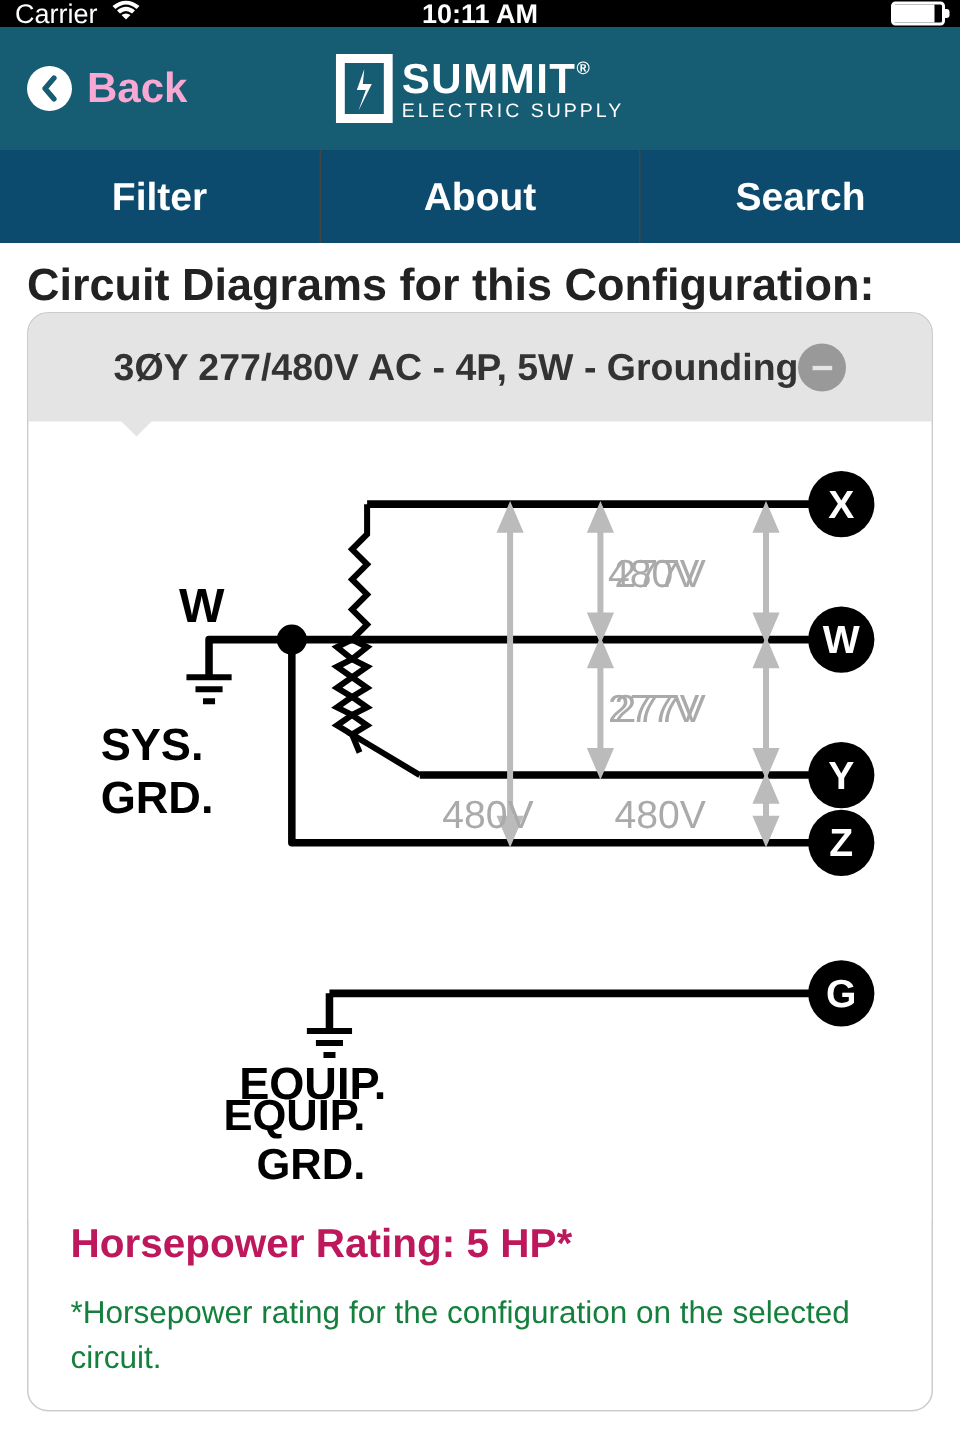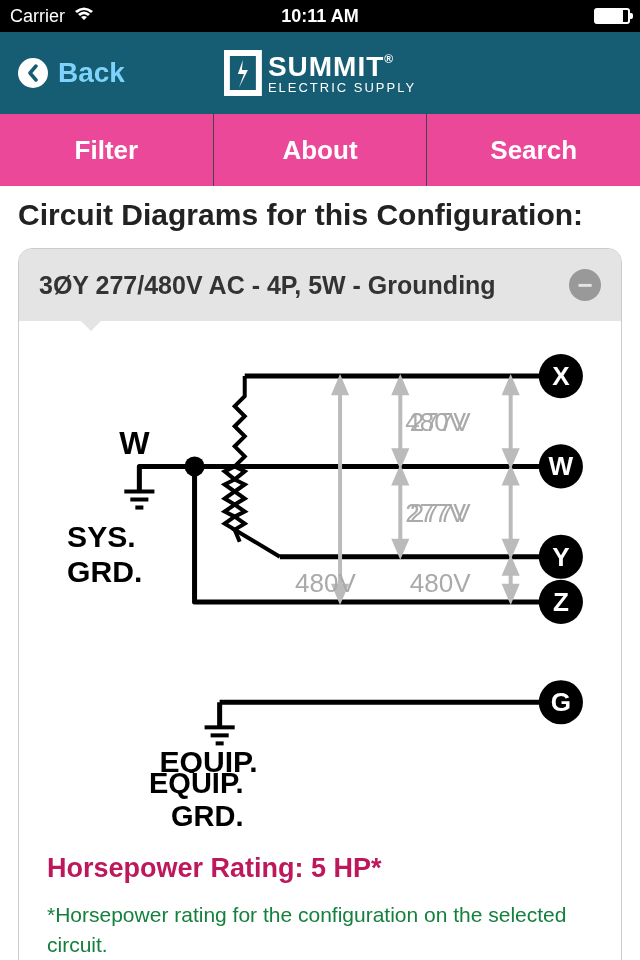--- a/index.html
+++ b/index.html
@@ -1,42 +1,42 @@
 <!DOCTYPE html>
 <html><head>
 <meta charset="utf-8">
 <style>
   * { box-sizing: border-box; margin: 0; padding: 0; }
   body { width: 640px; height: 960px; font-family: -apple-system, Helvetica, Arial, sans-serif; background: #fff; overflow: hidden; }
   
-  .status-bar { background: #000; height: 32px; display: flex; align-items: center; justify-content: space-between; padding: 0 10px; color: #fff; font-size: 18px; font-weight: 500; }
+  .status-bar { background: #000; height: 18px; display: flex; align-items: center; justify-content: space-between; padding: 0 10px; color: #fff; font-size: 18px; font-weight: 500; }
   .status-left { display: flex; align-items: center; gap: 8px; }
   .status-center { position: absolute; left: 50%; transform: translateX(-50%); font-weight: 600; }
   .battery { width: 36px; height: 16px; border: 2px solid #fff; border-radius: 3px; position: relative; }
   .battery::after { content: ""; position: absolute; right: -5px; top: 3px; width: 3px; height: 6px; background: #fff; border-radius: 0 2px 2px 0; }
   .battery-fill { height: 100%; width: 85%; background: #fff; }
   
   .nav-bar { background: #165c72; height: 82px; display: flex; align-items: center; position: relative; }
-  .back-btn { display: flex; align-items: center; gap: 10px; margin-left: 18px; color: #7dd3fc; font-size: 28px; font-weight: 600; }
+  .back-btn { display: flex; align-items: center; gap: 10px; margin-left: 18px; color: #f9a8d4; font-size: 28px; font-weight: 600; }
   .back-chevron { width: 30px; height: 30px; background: #fff; border-radius: 50%; display: flex; align-items: center; justify-content: center; color: #165c72; font-size: 22px; font-weight: bold; }
   .logo { position: absolute; left: 50%; transform: translateX(-50%); display: flex; align-items: center; gap: 6px; justify-content: center; }
   .logo-text { color: #fff; line-height: 1; }
   .logo-text .top { font-size: 28px; font-weight: 800; letter-spacing: 1px; }
   .logo-text .top sup { font-size: 12px; vertical-align: top; }
   .logo-text .bottom { font-size: 13px; letter-spacing: 2px; font-weight: 300; }
   
-  .tab-bar { background: #ec4899; height: 72px; display: flex; }
+  .tab-bar { background: #0c4a6e; height: 62px; display: flex; }
   .tab { flex: 1; display: flex; align-items: center; justify-content: center; color: #fff; font-size: 26px; font-weight: 600; border-right: 1px solid #444; }
   .tab:last-child { border-right: none; }
   
   .content { padding: 12px 18px; }
-  .page-title { font-size: 30px; font-weight: 700; color: #222; margin-bottom: 16px; }
+  .page-title { font-size: 30px; font-weight: 700; color: #222; }
   
   .card { border: 1px solid #ccc; border-radius: 14px; overflow: hidden; }
-  .card-header { background: #e4e4e4; padding: 20px; display: flex; align-items: center; justify-content: space-between; position: relative; }
+  .card-header { background: #e4e4e4; padding: 20px; display: flex; align-items: center; justify-content: center; position: relative; }
   .card-header::after { content: ""; position: absolute; bottom: -10px; left: 60px; width: 0; height: 0; border-left: 12px solid transparent; border-right: 12px solid transparent; border-top: 12px solid #e4e4e4; }
   .card-title { font-size: 25px; font-weight: 700; color: #333; }
   .collapse-btn { width: 32px; height: 32px; background: #999; border-radius: 50%; display: flex; align-items: center; justify-content: center; color: #e4e4e4; font-size: 26px; font-weight: bold; line-height: 1; }
   
   .diagram { padding: 30px 20px 20px 20px; background: #fff; }
   .diagram svg { width: 100%; height: auto; }
   
   .hp-section { padding: 0 28px 20px 28px; }
   .hp-title { font-size: 27px; font-weight: 700; color: #be185d; margin-bottom: 16px; }
   .hp-note { font-size: 21px; color: #15803d; line-height: 1.4; margin-top: 12px; }

